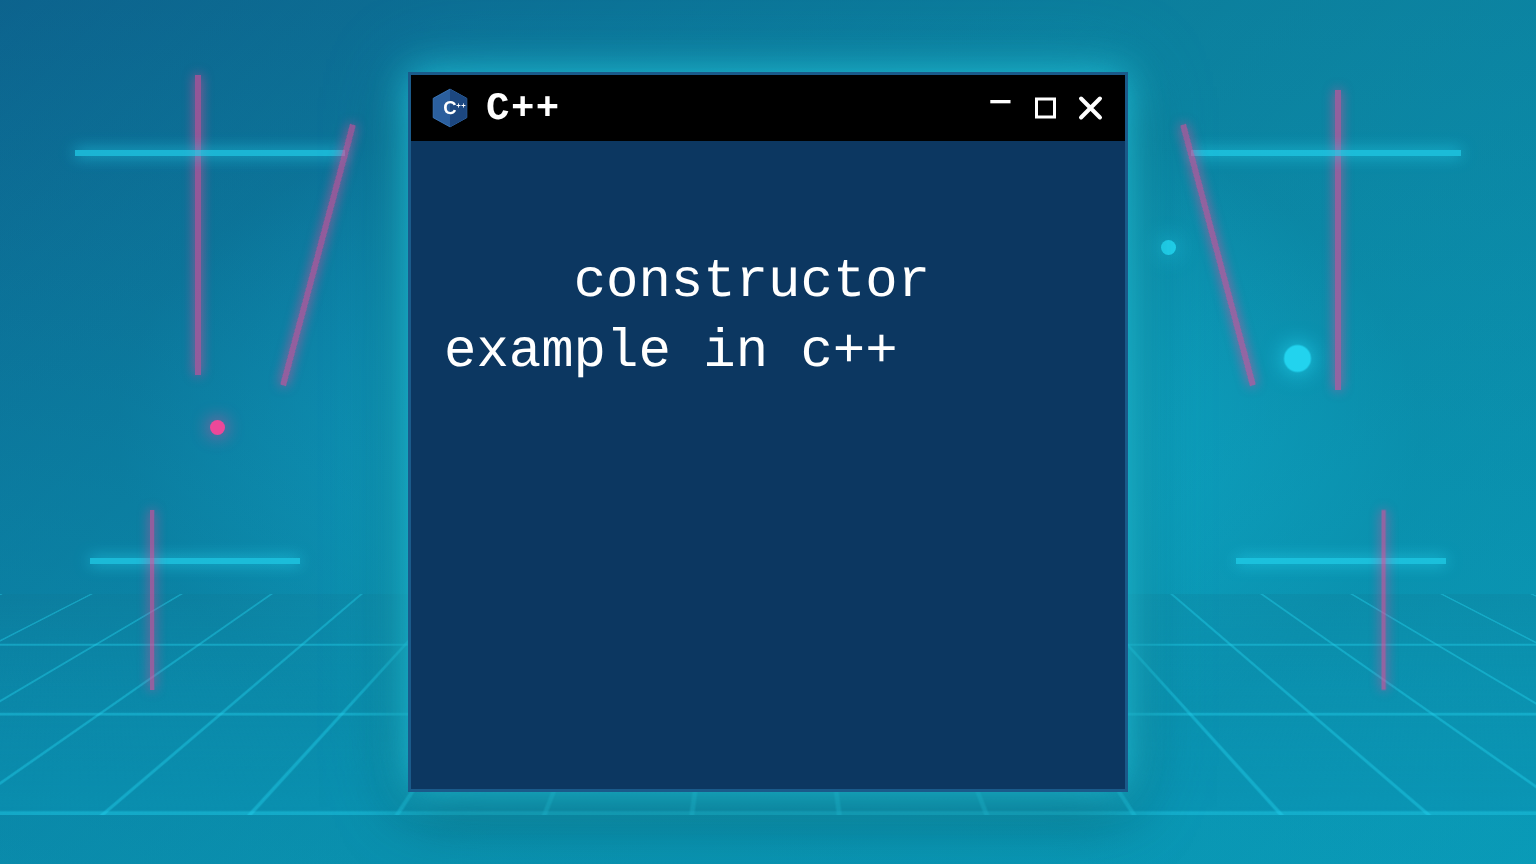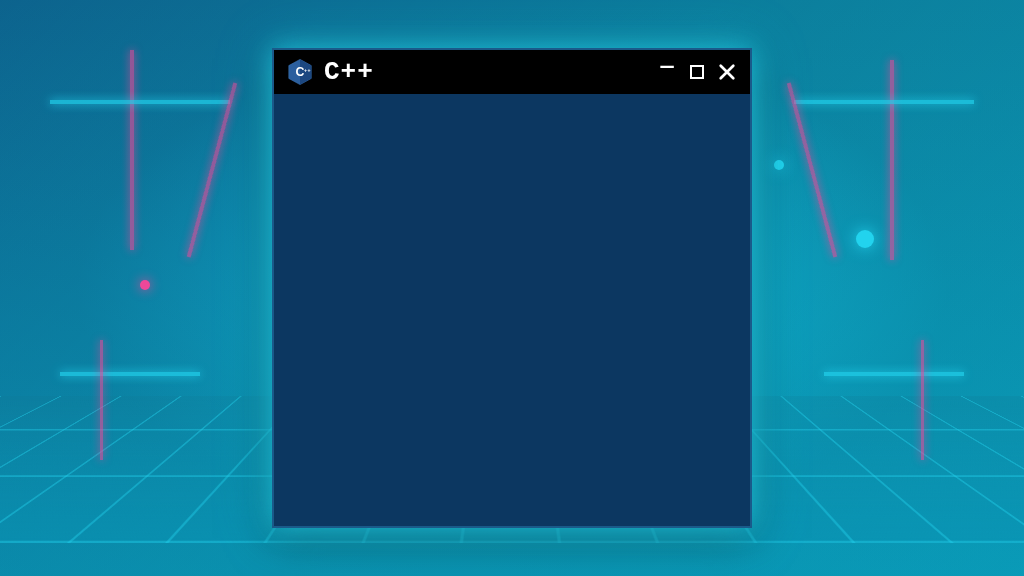--- a/index.html
+++ b/index.html
@@ -191,13 +191,16 @@
       <span class="ctrl">
           <span class="ctrl-max"></span>
         </span>
       <span class="ctrl ctrl-close">
         <svg viewBox="0 0 20 20">
             <path d="M3 3 L17 17 M17 3 L3 17" stroke="#fff" stroke-width="3" stroke-linecap="round"></path>
           </svg>
       </span>
     </div>
   </div>
+  <div class="terminal-body">
+    <span>constructor example in c++</span>
+  </div>
 </div>
 
 </body></html>

